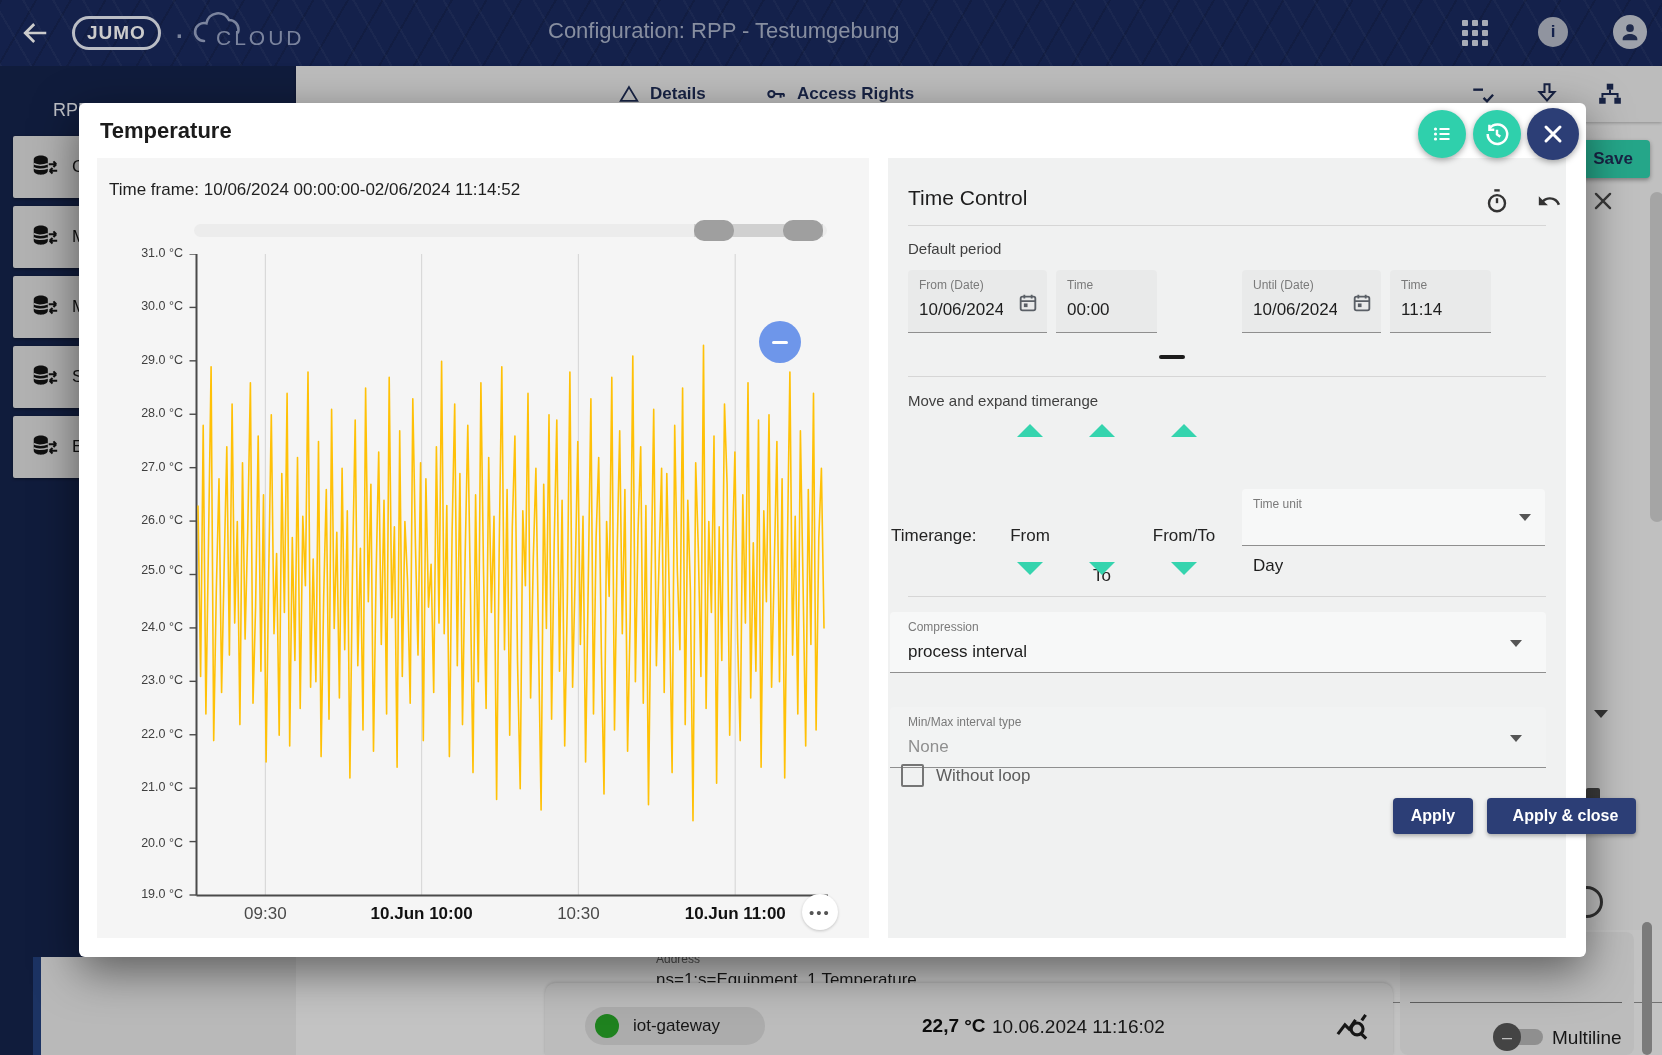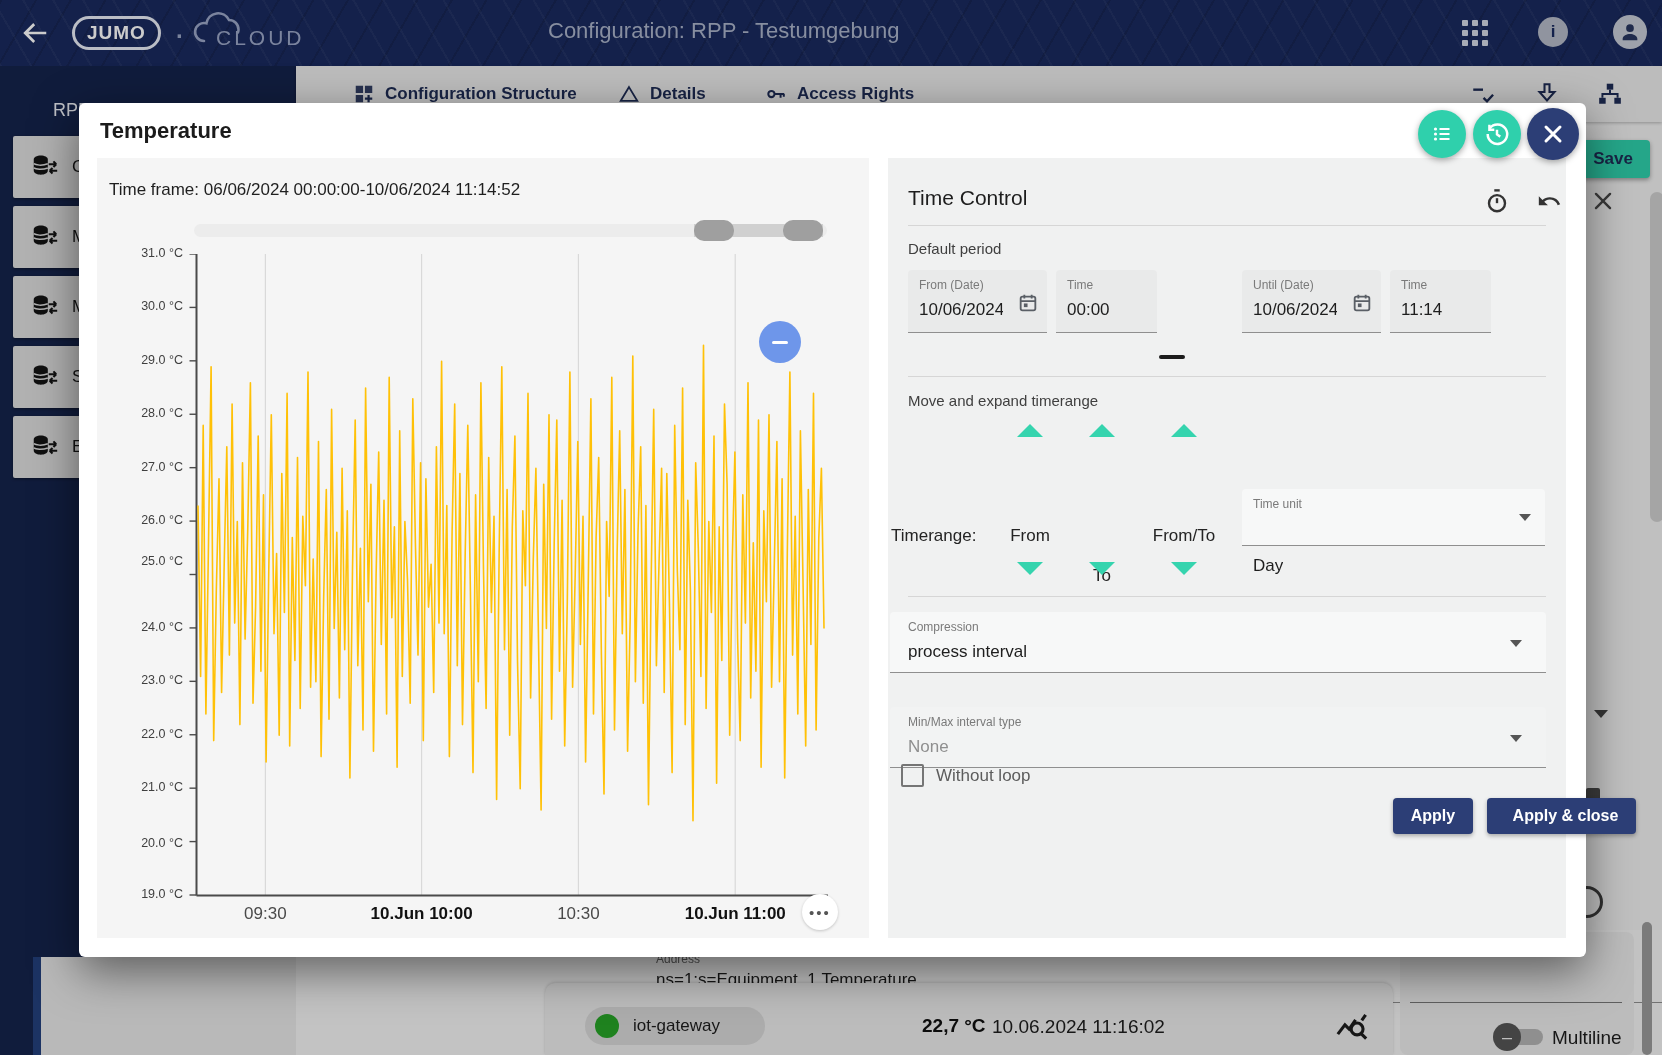--- a/index.html
+++ b/index.html
@@ -194,27 +194,20 @@
           <path d="M4 8c0-2.5 3.4-4.2 7.5-4.2S19 5.5 19 8v12c0 2.5-3.4 4.2-7.5 4.2S4 22.5 4 20z" fill="#151515"></path>
           <path d="M4 12.5c2 1.5 9 2.5 15 0M4 17c2 1.5 9 2.5 15 0" stroke="#dedede" stroke-width="1.6" fill="none"></path>
           <path d="M20 13h8m0 0-3-3m3 3-3 3" stroke="#151515" stroke-width="2.2" fill="none"></path>
           <path d="M29 20h-8m0 0 3-3m-3 3 3 3" stroke="#151515" stroke-width="2.2" fill="none"></path>
         </svg>
       <span>E</span>
     </div>
   </div>
 
   <div id="tabbar" class="abs">
-    <div class="tab" style="left:57px;">
-      <svg width="22" height="22" viewBox="0 0 24 24">
-          <path d="M3 3h8v8H3zm10 0h8v8h-8zM3 13h8v8H3z" fill="currentColor" opacity=".9"></path>
-          <path d="M17 13v8M13 17h8" stroke="currentColor" stroke-width="2.4"></path>
-        </svg>
-      <span>Configuration Structure</span>
-    </div>
     <div class="tab" style="left:322px;">
       <svg width="22" height="22" viewBox="0 0 24 24">
           <path d="M12 4.5 21 19.5H3z" fill="none" stroke="currentColor" stroke-width="2"></path>
         </svg>
       <span>Details</span>
     </div>
     <div class="tab" style="left:469px;">
       <svg width="22" height="22" viewBox="0 0 24 24">
           <circle cx="7" cy="12" r="3.4" fill="none" stroke="currentColor" stroke-width="2.2"></circle>
           <path d="M10.4 12H21m-4 0v4m3.5-4v3" stroke="currentColor" stroke-width="2.2" fill="none"></path>
@@ -290,34 +283,34 @@
           <path d="M12 8v4.4l3 2" fill="none" stroke="#fff" stroke-width="2.3"></path>
         </svg>
     </div>
     <div class="abs float-btn" style="left:1448px;top:5px;width:52px;height:52px;background:#2c3e76;">
       <svg width="24" height="24" viewBox="0 0 24 24">
           <path d="M5 5l14 14M19 5 5 19" stroke="#fff" stroke-width="3" stroke-linecap="round"></path>
         </svg>
     </div>
 
     <div id="chartpanel" class="abs">
-      <div class="abs timeframe">Time frame: 06/06/2024 00:00:00-10/06/2024 11:14:52</div>
+      <div class="abs timeframe">Time frame: 10/06/2024 00:00:00-02/06/2024 11:14:52</div>
       <div class="abs sl-track">
         <div class="sl-range" id="sl-range" style="left: 500.07px; width: 128.62px;"></div>
         <div class="sl-handle" id="sl-h1" style="left: 500.07px;"></div>
         <div class="sl-handle" id="sl-h2" style="left: 588.69px;"></div>
       </div>
       <div id="ylabels">
           <div class="abs ytick" style="left: 8px; top: 88px;">31.0 °C</div>
           <div class="abs ytick" style="left: 8px; top: 141.417px;">30.0 °C</div>
           <div class="abs ytick" style="left: 8px; top: 194.833px;">29.0 °C</div>
           <div class="abs ytick" style="left: 8px; top: 248.25px;">28.0 °C</div>
           <div class="abs ytick" style="left: 8px; top: 301.667px;">27.0 °C</div>
           <div class="abs ytick" style="left: 8px; top: 355.083px;">26.0 °C</div>
-          <div class="abs ytick" style="left: 8px; top: 396px;">25.0 °C</div>
+          <div class="abs ytick" style="left: 8px; top: 405px;">25.0 °C</div>
           <div class="abs ytick" style="left: 8px; top: 461.917px;">24.0 °C</div>
           <div class="abs ytick" style="left: 8px; top: 515.333px;">23.0 °C</div>
           <div class="abs ytick" style="left: 8px; top: 568.75px;">22.0 °C</div>
           <div class="abs ytick" style="left: 8px; top: 622.167px;">21.0 °C</div>
           <div class="abs ytick" style="left: 8px; top: 678px;">20.0 °C</div>
           <div class="abs ytick" style="left: 8px; top: 729px;">19.0 °C</div>
         </div>
       <svg id="chart-svg" width="640" height="643" viewBox="0 0 640 643">
         <g id="gridlines">
             <line x1="77.38" x2="77.38" y1="0" y2="641" stroke="#d9d9d9" stroke-width="1.2"></line>

